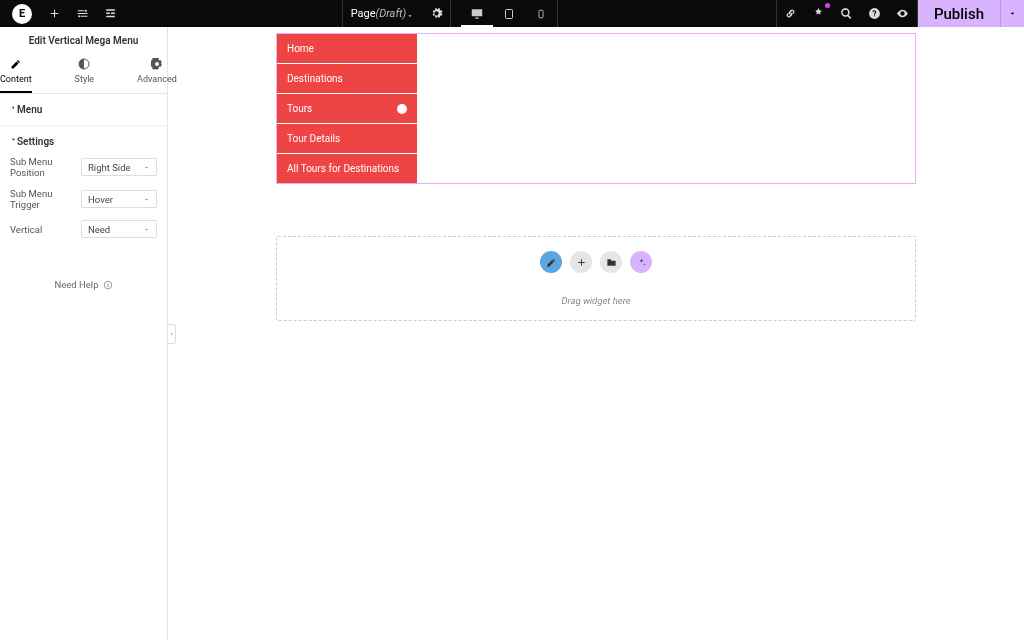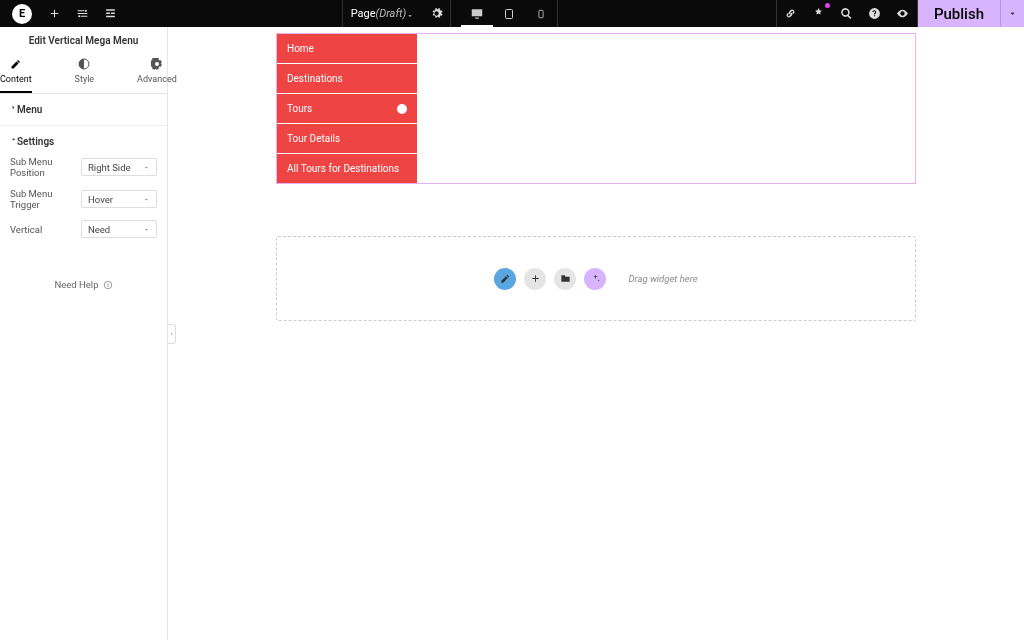--- a/index.html
+++ b/index.html
@@ -55,21 +55,21 @@
 
 .canvas { flex:1; position:relative; padding: 6px 108px 0 108px; }
 
 .mega-box { border:1px solid #e8b0ef; display:flex; background:#fff; }
 .mega-nav { width:140px; }
 .mega-item { background:#ef4444; color:#fff; font-size:10px; padding:9px 10px; margin-bottom:1px; cursor:pointer; display:flex; align-items:center; justify-content:space-between; }
 .mega-item.last { margin-bottom:0; }
 .mega-item .dot { width:10px; height:10px; border-radius:50%; background:#fff; }
 .mega-rest { flex:1; }
 
-.dropzone { margin-top: 52px; border:1px dashed #ccc; border-radius:2px; height:85px; display:flex; flex-direction:row; align-items:center; justify-content:center; gap:22px; }
+.dropzone { margin-top: 52px; border:1px dashed #ccc; border-radius:2px; height:85px; display:flex; flex-direction:column; align-items:center; justify-content:center; gap:22px; }
 .dz-icons { display:flex; gap:8px; }
 .dz-icon { width:22px; height:22px; border-radius:50%; display:flex; align-items:center; justify-content:center; cursor:pointer; }
 .dz-icon svg { width:11px; height:11px; fill:#333; }
 .dz-icon.pen { background:#5aa6e0; }
 .dz-icon.plus { background:#e5e5e5; }
 .dz-icon.folder { background:#e5e5e5; }
 .dz-icon.ai { background:#d8b4fe; }
 .dz-text { font-style:italic; color:#888; font-size:9.5px; }
 </style>
 </head>

